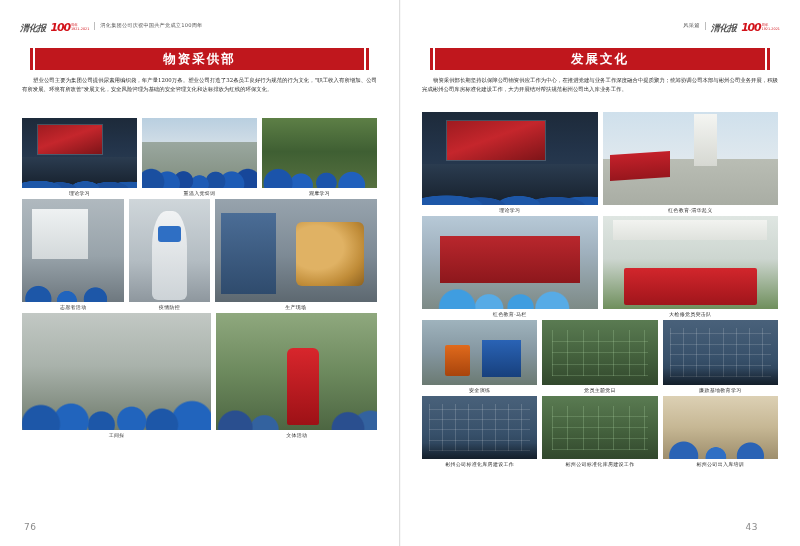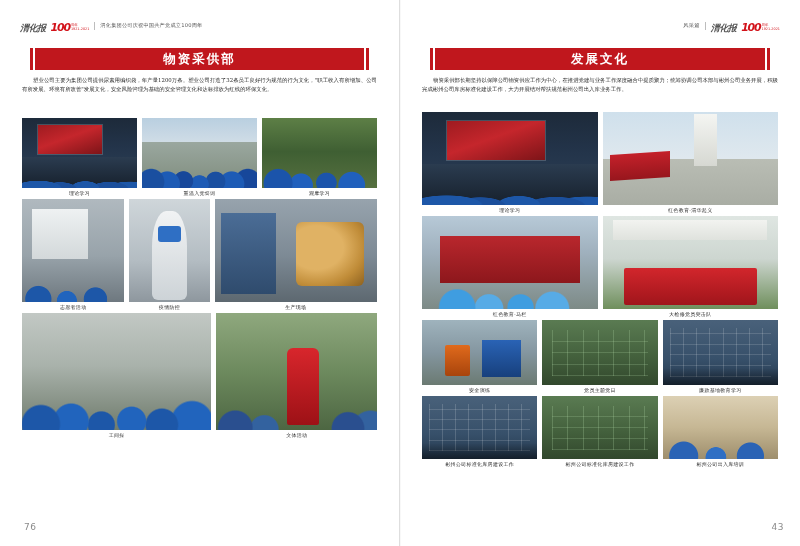--- a/index.html
+++ b/index.html
@@ -401,21 +401,21 @@
   
   .folio {
     position: absolute;
     bottom: 14px;
     font-family: "DejaVu Sans", "Liberation Sans", sans-serif;
     font-size: 9px;
     color: #8a8a8a;
     letter-spacing: 0.5px;
   }
   .folio-left  { left: 24px; }
-  .folio-right { right: 16px; }
+  .folio-right { right: 42px; }
 
   .gutter {
     position: absolute;
     left: 399px; top: 0;
     width: 2px; height: 546px;
     background: linear-gradient(90deg, rgba(0,0,0,.06), rgba(0,0,0,.02));
     pointer-events: none;
   }
 </style>
 </head>

